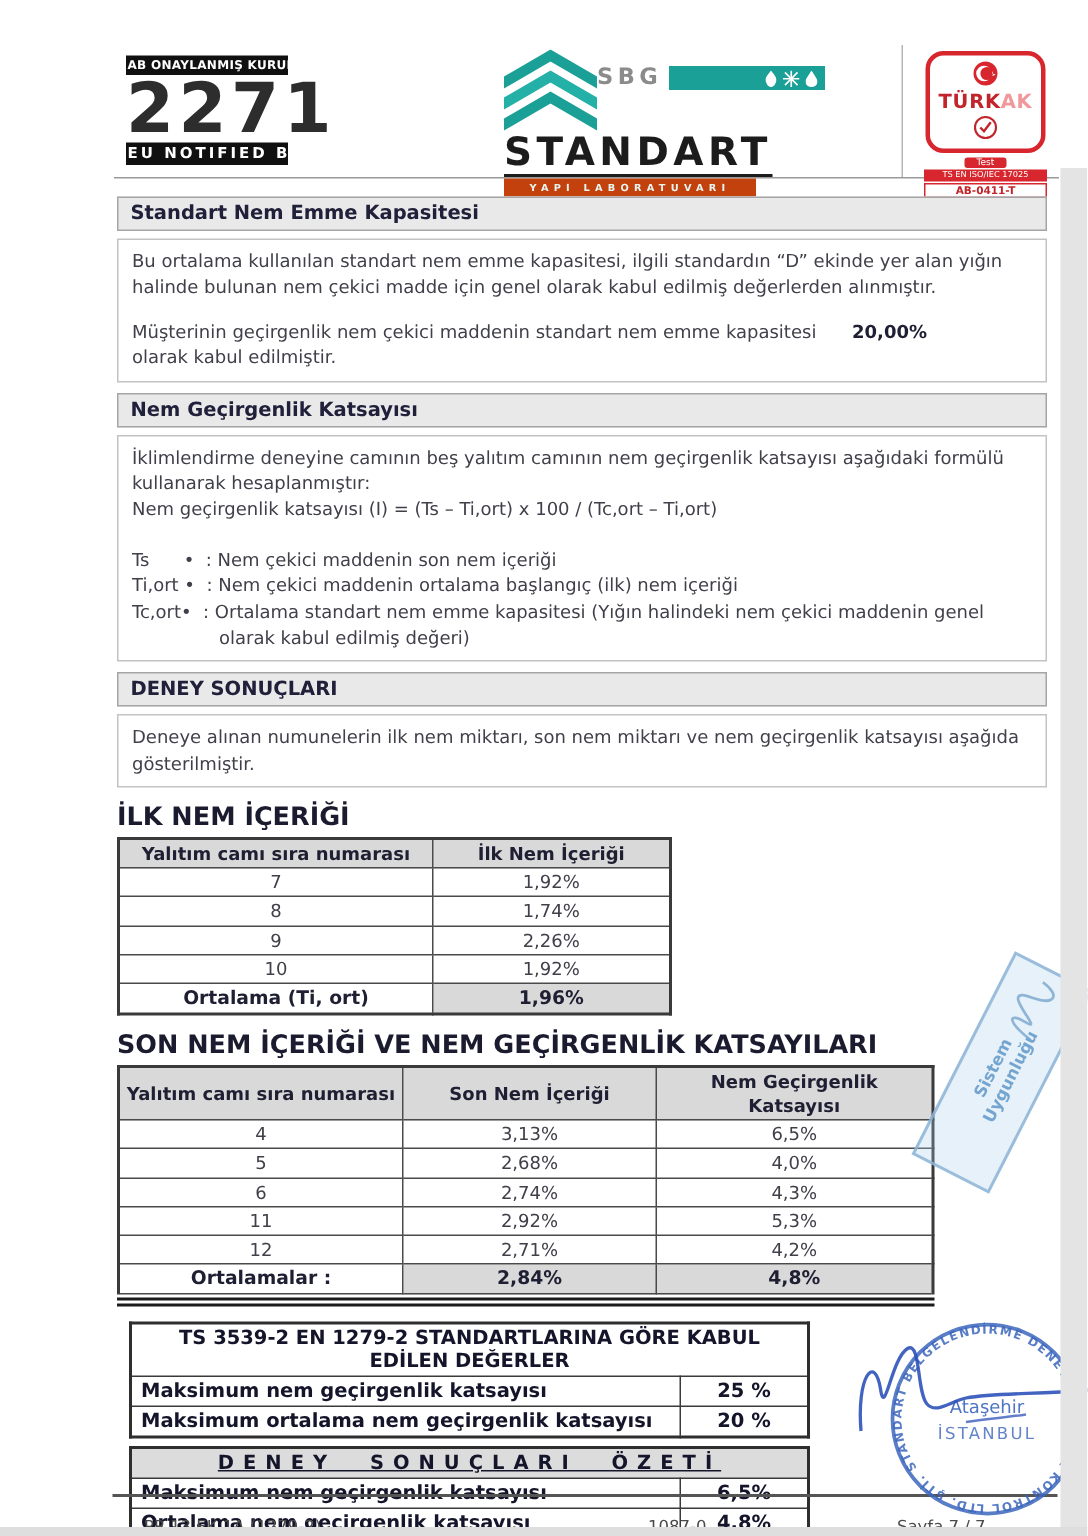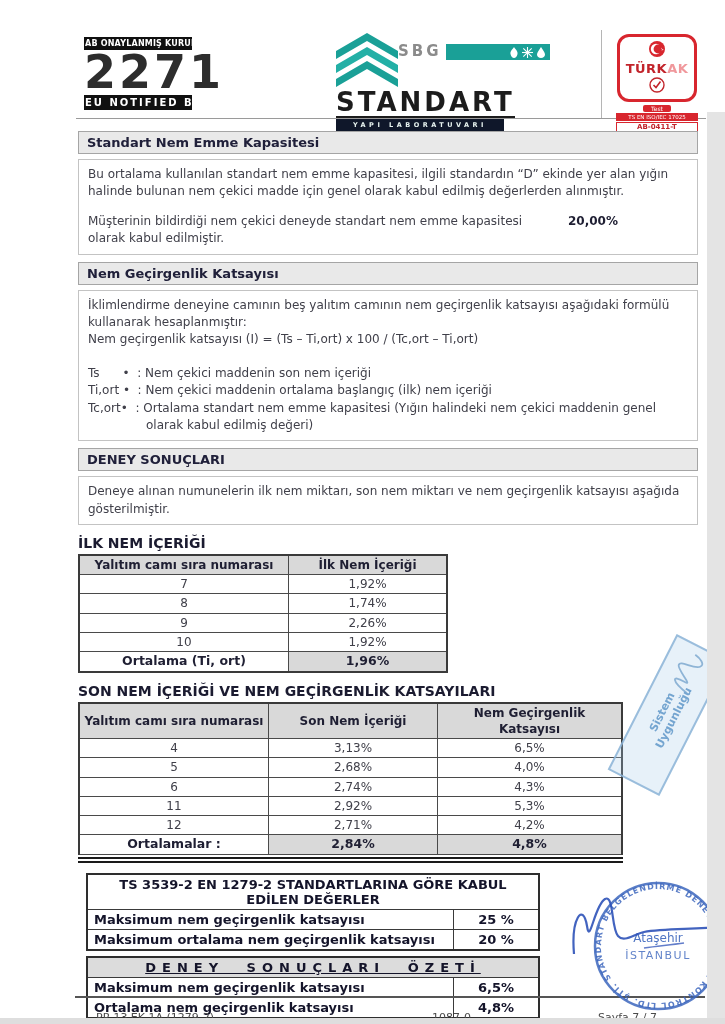--- a/index.html
+++ b/index.html
@@ -22,21 +22,21 @@
 
   .sbg{position:absolute;left:336px;top:33px;width:170px;}
   .sbg-row1{display:flex;align-items:flex-start;}
   .sbg-chev{flex:0 0 62px;}
   .sbg-right{flex:1;display:flex;flex-direction:row;align-items:flex-end;margin-top:8px;}
   .sbg-abbr{color:#8b8b8b;font-size:15px;letter-spacing:3px;font-weight:bold;margin-right:4px;}
   .sbg-bar{margin-top:3px;width:104px;height:16px;background:#1aa097;display:flex;align-items:center;
            justify-content:flex-end;gap:4px;padding-right:5px;box-sizing:border-box;}
   .sbg-name{font-size:26px;font-weight:bold;color:#1c1c1c;letter-spacing:3px;line-height:1;
             border-bottom:2px solid #1c1c1c;display:inline-block;padding-bottom:1px;}
-  .sbg-sub{margin-top:1px;background:#0f172a;color:#e8f4f0;font-size:6.5px;font-weight:bold;
+  .sbg-sub{margin-top:1px;background:#c2410c;color:#e8f4f0;font-size:6.5px;font-weight:bold;
            letter-spacing:3.5px;text-align:center;padding:2px 0;width:168px;box-sizing:border-box;}
 
   .turkak{position:absolute;left:616px;top:34px;width:82px;text-align:center;}
   .tk-box{border:3px solid #d8262e;border-radius:12px;width:74px;height:62px;margin:0 auto;
           position:relative;background:#fff;}
   .tk-name{margin-top:24px;font-size:13px;font-weight:bold;color:#c2242b;letter-spacing:.5px;}
   .tk-ak{color:#f0989c;font-weight:bold;}
   .tk-check{margin-top:1px;}
   .tk-test{margin-top:3px;background:#d8262e;color:#fff;font-size:6px;width:26px;margin-left:auto;
            margin-right:auto;border-radius:2px;padding:0 1px;}
@@ -46,21 +46,21 @@
   
   .content{position:absolute;left:78px;top:124px;width:620px;z-index:2;}
   .sec-header{border:1px solid #a5a5a5;background:#e9e9e9;font-weight:bold;color:#20203a;
               padding:3px 8px;font-size:13px;margin-top:7px;}
   .sec-body{border:1px solid #c3c3c3;padding:6px 9px;margin-top:5px;line-height:1.45;}
   .p2row{display:flex;margin-top:12px;}
   .p2val{margin-left:auto;margin-right:70px;font-weight:bold;color:#1f1f33;white-space:nowrap;}
   .defs{margin-top:16px;}
   .def{white-space:pre-wrap;padding-left:58px;text-indent:-58px;}
 
-  .tbl-heading{font-weight:bold;color:#1b1b30;font-size:14px;margin-top:10px;}
+  .tbl-heading{font-weight:bold;color:#1b1b30;font-size:17px;margin-top:10px;}
   table{border-collapse:collapse;}
   .dtable{border:2px solid #3a3a3a;margin-top:3px;}
   .dtable th,.dtable td{border:1px solid #4a4a4a;text-align:center;padding:1px 4px;
                         font-size:12px;line-height:1.35;}
   .dtable thead th{background:#d9d9d9;font-weight:bold;color:#1f1f33;font-size:12px;}
   .dtable tfoot td{font-weight:bold;color:#1f1f33;font-size:12.5px;}
   .dtable tfoot .fval{background:#d9d9d9;}
   .t1{width:370px;} .t1 .c1{width:200px;}
   .t2wrap{width:545px;border-bottom:6px double #1a1a1a;padding-bottom:2px;margin-top:3px;}
   .t2{width:545px;margin-top:0;border-bottom:none;}
@@ -156,21 +156,21 @@
     <div class="tk-std">TS EN ISO/IEC 17025</div>
     <div class="tk-no">AB-0411-T</div>
   </div>
 
   <div class="content">
 
     <div class="sec-header">Standart Nem Emme Kapasitesi</div>
     <div class="sec-body">
       <div>Bu ortalama kullanılan standart nem emme kapasitesi, ilgili standardın “D” ekinde yer alan yığın halinde bulunan nem çekici madde için genel olarak kabul edilmiş değerlerden alınmıştır.</div>
       <div class="p2row">
-        <span>Müşterinin bildirdiği nem çekici deneyde standart nem emme kapasitesi</span>
+        <span>Müşterinin geçirgenlik nem çekici maddenin standart nem emme kapasitesi</span>
         <span class="p2val">20,00%</span>
       </div>
       <div>olarak kabul edilmiştir.</div>
     </div>
 
     <div class="sec-header">Nem Geçirgenlik Katsayısı</div>
     <div class="sec-body">
       <div>İklimlendirme deneyine camının beş yalıtım camının nem geçirgenlik katsayısı aşağıdaki formülü kullanarak hesaplanmıştır:</div>
       <div>Nem geçirgenlik katsayısı (I) = (Ts – Ti,ort) x 100 / (Tc,ort – Ti,ort)</div>
       <div class="defs">

